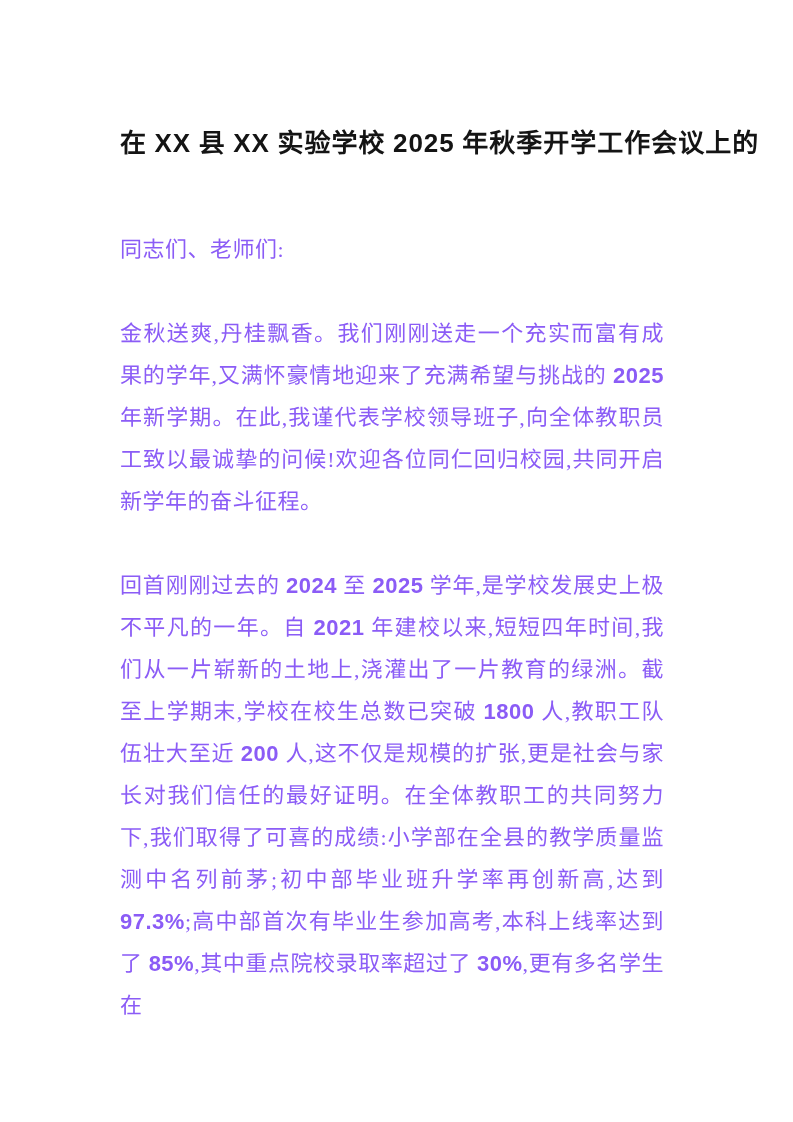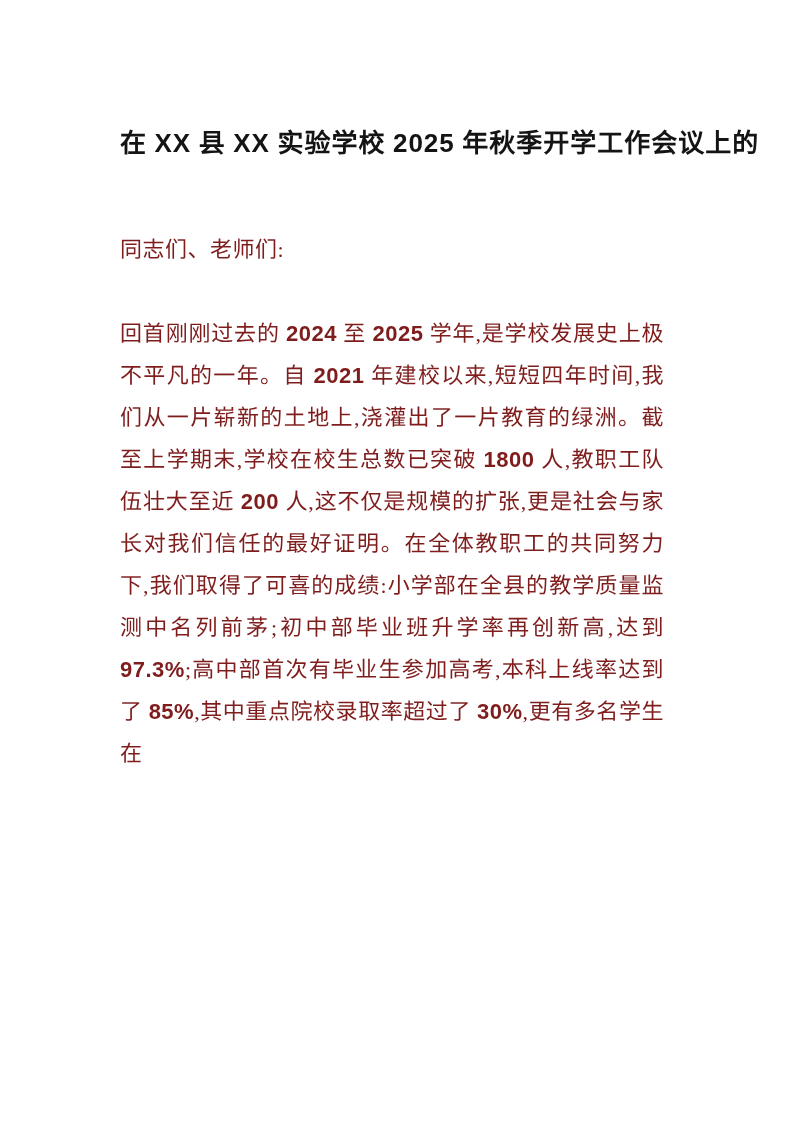--- a/index.html
+++ b/index.html
@@ -24,35 +24,36 @@
     text-align: center;
     letter-spacing: 1px;
   }
   .doc-title .title-line { display: block; white-space: nowrap; }
   .doc-par {
     margin: 0 8px 42px 0;
     font-size: 22px;
     line-height: 42px;
     letter-spacing: 0.5px;
     text-align: justify;
-    color: #7f1d1d;
+    color: #8b5cf6;
   }
   .latin {
     font-family: "Liberation Sans", "DejaVu Sans", sans-serif;
     font-weight: 600;
   }
 </style>
 </head>
 <body>
 
 <div class="page">
 
   <h1 class="doc-title">
     <span class="title-line cjk-mix">在 <span class="latin">XX</span> 县 <span class="latin">XX</span> 实验学校 <span class="latin">2025</span> 年秋季开学工作会议上的</span>
   </h1>
 
   <p class="doc-par cjk-mix">同志们、老师们:</p>
 
 
+  <p class="doc-par cjk-mix">金秋送爽,丹桂飘香。我们刚刚送走一个充实而富有成果的学年,又满怀豪情地迎来了充满希望与挑战的 <span class="latin">2025</span> 年新学期。在此,我谨代表学校领导班子,向全体教职员工致以最诚挚的问候!欢迎各位同仁回归校园,共同开启新学年的奋斗征程。</p>
 
   <p class="doc-par cjk-mix">回首刚刚过去的 <span class="latin">2024</span> 至 <span class="latin">2025</span> 学年,是学校发展史上极不平凡的一年。自 <span class="latin">2021</span> 年建校以来,短短四年时间,我们从一片崭新的土地上,浇灌出了一片教育的绿洲。截至上学期末,学校在校生总数已突破 <span class="latin">1800</span> 人,教职工队伍壮大至近 <span class="latin">200</span> 人,这不仅是规模的扩张,更是社会与家长对我们信任的最好证明。在全体教职工的共同努力下,我们取得了可喜的成绩:小学部在全县的教学质量监测中名列前茅;初中部毕业班升学率再创新高,达到 <span class="latin">97.3%</span>;高中部首次有毕业生参加高考,本科上线率达到了 <span class="latin">85%</span>,其中重点院校录取率超过了 <span class="latin">30%</span>,更有多名学生在</p>
 
 </div>
 
 </body></html>

